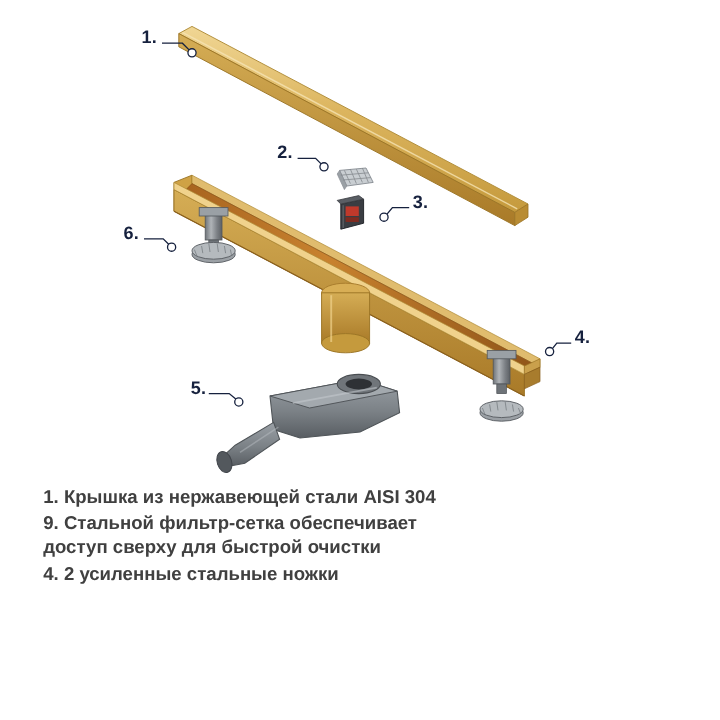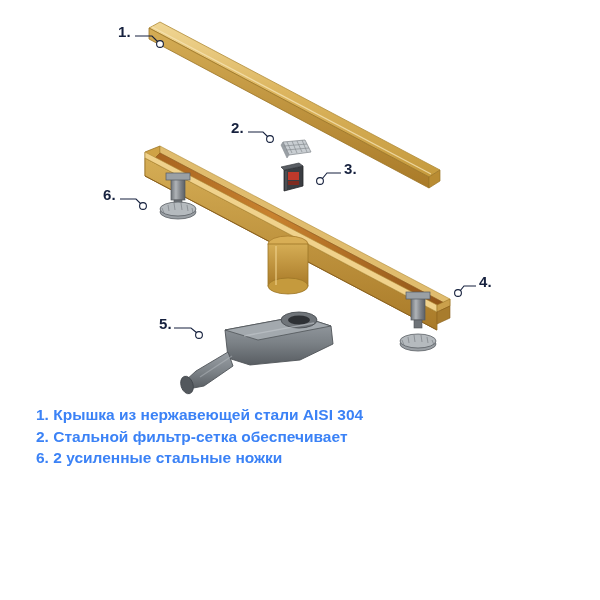--- a/index.html
+++ b/index.html
@@ -47,21 +47,21 @@
     position: absolute;
     left: 36px;
     top: 404px;
     width: 540px;
   }
   .legend-line {
     font-family: "Liberation Sans", sans-serif;
     font-weight: bold;
     font-size: 15.5px;
     line-height: 21.5px;
-    color: #3b82f6;
+    color: #404040;
     white-space: nowrap;
   }
   .legend-line.cont {
     margin-top: -1px;
   }
 </style>
 </head>
 <body>
 
 <div id="page">
@@ -225,17 +225,18 @@
     <div class="callout" style="left:118px; top:23px;">1.</div>
     <div class="callout" style="left:231px; top:119px;">2.</div>
     <div class="callout" style="left:344px; top:160px;">3.</div>
     <div class="callout" style="left:479px; top:273px;">4.</div>
     <div class="callout" style="left:159px; top:315px;">5.</div>
     <div class="callout" style="left:103px; top:186px;">6.</div>
   </div>
 
   <div id="legend">
     <div class="legend-line">1. Крышка из нержавеющей стали AISI 304</div>
-    <div class="legend-line">2. Стальной фильтр-сетка обеспечивает</div>
-    <div class="legend-line">6. 2 усиленные стальные ножки</div>
+    <div class="legend-line">9. Стальной фильтр-сетка обеспечивает</div>
+    <div class="legend-line cont">доступ сверху для быстрой очистки</div>
+    <div class="legend-line">4. 2 усиленные стальные ножки</div>
   </div>
 
 </div>
 
 </body></html>

